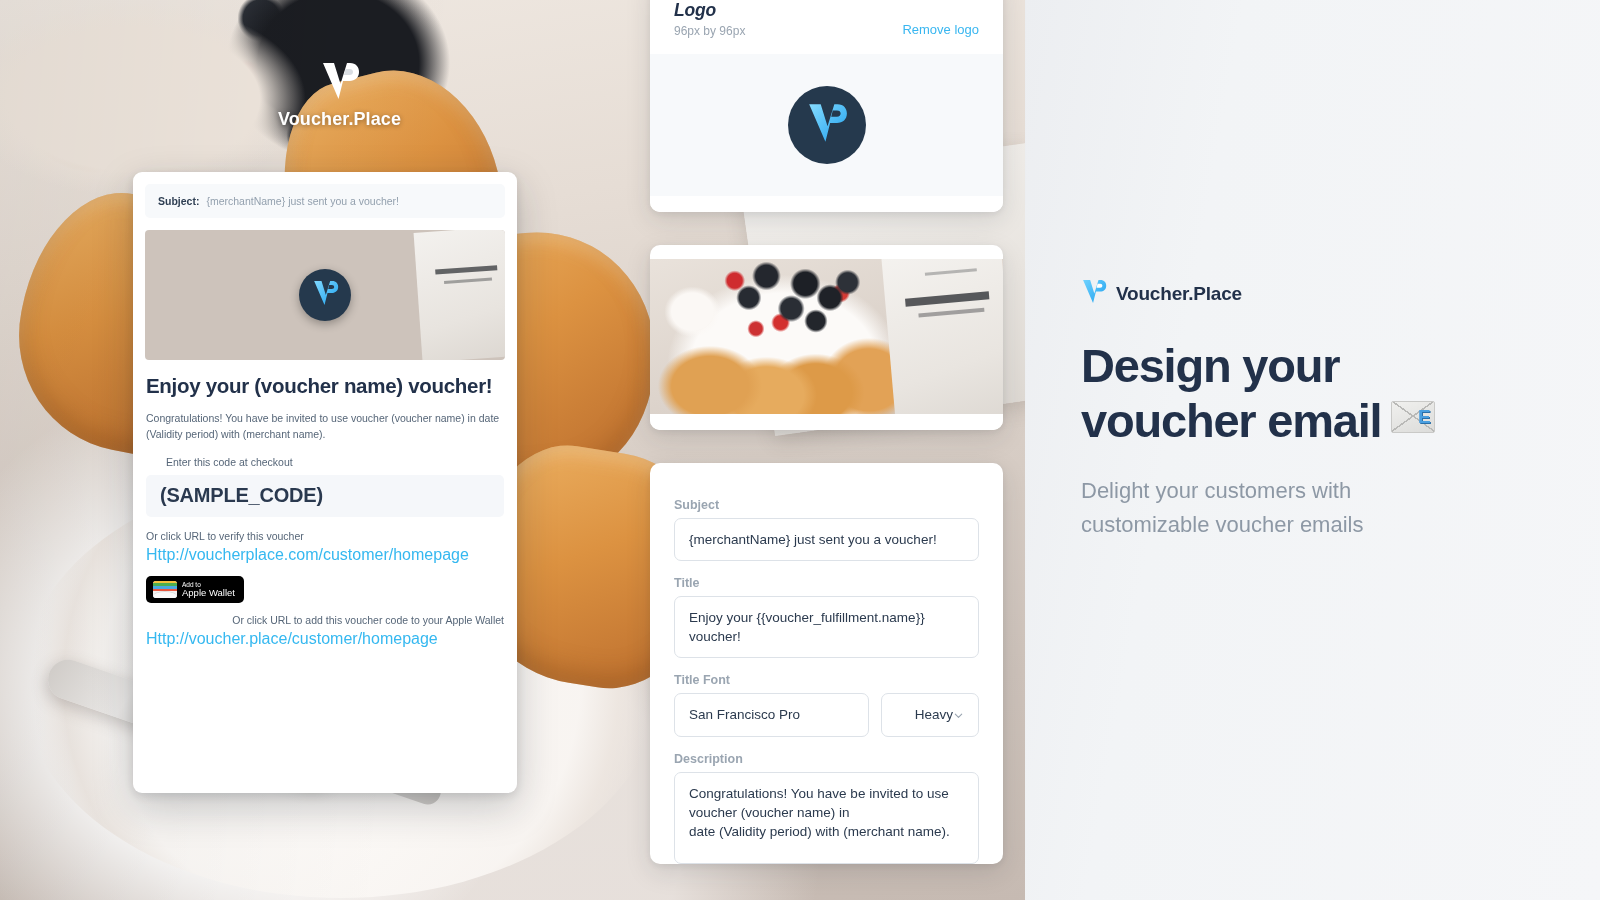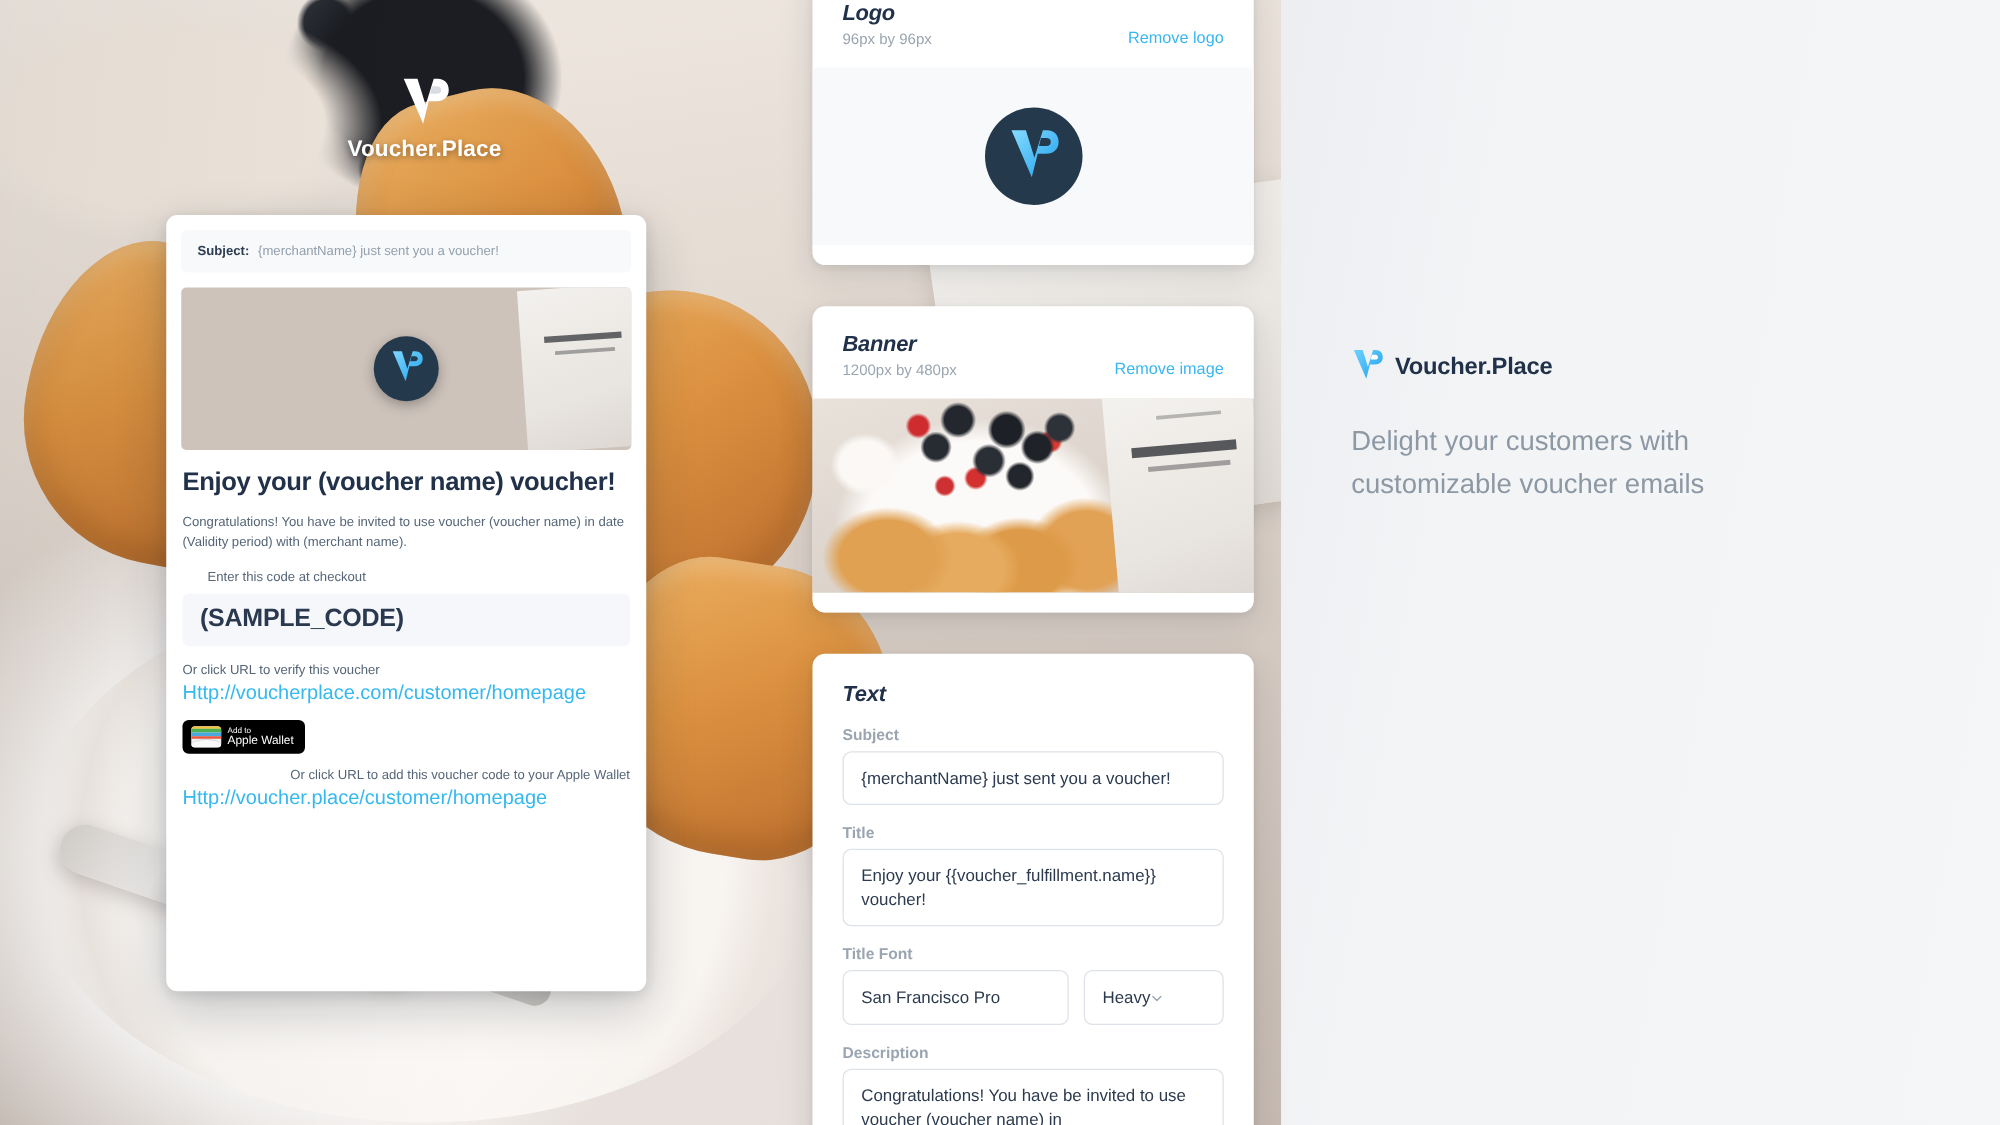--- a/index.html
+++ b/index.html
@@ -273,21 +273,21 @@
     font-size: 12.5px; font-weight: 700; color: #9aa5b1; margin-bottom: 6px;
   }
   .field-box {
     border: 1px solid #dde2e8; border-radius: 7px;
     padding: 11px 14px; font-size: 13.5px; color: #2b3a4e;
     line-height: 1.42; background: #ffffff;
   }
   .field-row { display: flex; gap: 12px; }
   .field-row .field-box.grow { flex: 1; }
   .select-box {
-    width: 112px; display: flex; align-items: center; justify-content: flex-start;
+    width: 98px; display: flex; align-items: center; justify-content: flex-end;
     cursor: pointer;
   }
   .chev { width: 11px; height: 11px; color: #9aa5b1; flex: none; }
   .desc-box { min-height: 92px; }
 
   
   .right-pane {
     position: absolute; left: 1025px; top: 0; width: 575px; height: 900px;
     background: linear-gradient(100deg, #eceef1 0%, #f2f4f6 30%, #f5f6f8 100%);
   }
@@ -431,40 +431,32 @@
               <path d="M3 3 H14 L20.5 24 L27 3 H30 C36 3 39 7 39 12 C39 17.5 35 21 29.5 21 H23 L18.5 39 L3 3 Z" fill="url(#vpg2)"></path>
               <path d="M25.5 9 H29.5 C31.8 9 33 10.2 33 12 C33 13.9 31.8 15 29.5 15 H24 Z" fill="#25394d"></path>
             </svg>
           </span>
         </div>
       </div>
       <div class="logo-foot"></div>
     </div>
 
     <div class="ed-card card-banner">
-      <div class="ed-head banner-head">
-        <div class="ed-head-left">
-          <div class="ed-title">Banner</div>
-          <div class="ed-sub">1200px by 480px</div>
-        </div>
-        <a class="ed-action" href="#">Remove image</a>
-      </div>
       <div class="banner-stage">
         <div class="banner-art"></div>
         <div class="banner-news">
           <div class="bn-l3"></div>
           <div class="bn-l1"></div>
           <div class="bn-l2"></div>
         </div>
       </div>
       <div class="banner-foot"></div>
     </div>
 
     <div class="ed-card card-text">
-      <div class="ed-title">Text</div>
 
       <div class="field">
         <div class="field-label">Subject</div>
         <div class="field-box">{merchantName} just sent you a voucher!</div>
       </div>
 
       <div class="field">
         <div class="field-label">Title</div>
         <div class="field-box">Enjoy your {{voucher_fulfillment.name}} voucher!</div>
       </div>
@@ -501,18 +493,22 @@
                   <stop offset="100%" stop-color="#1fa0ed"></stop>
               </linearGradient>
             </defs>
             <path d="M3 3 H14 L20.5 24 L27 3 H30 C36 3 39 7 39 12 C39 17.5 35 21 29.5 21 H23 L18.5 39 L3 3 Z" fill="url(#vpg3)"></path>
             <path d="M25.5 9 H29.5 C31.8 9 33 10.2 33 12 C33 13.9 31.8 15 29.5 15 H24 Z" fill="#ffffff"></path>
           </svg>
         </span>
         <span class="brand-name">Voucher.Place</span>
       </div>
 
+      <h1 class="rp-title">
+        <span>Design your</span><br>
+        <span>voucher email</span><span class="rp-emoji"></span>
+      </h1>
 
       <p class="rp-sub">Delight your customers with customizable voucher emails</p>
     </div>
   </div>
 
 </div>
 
 </body></html>

